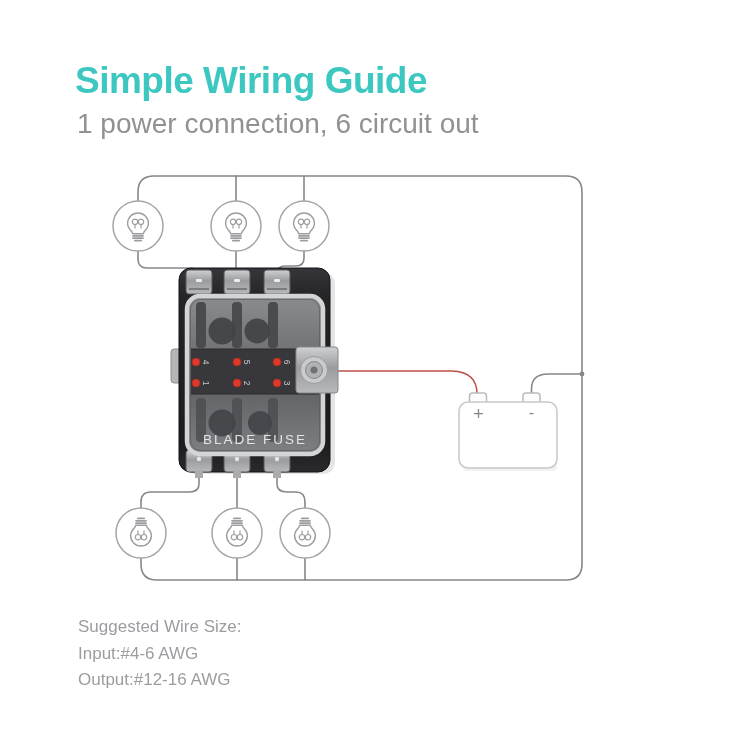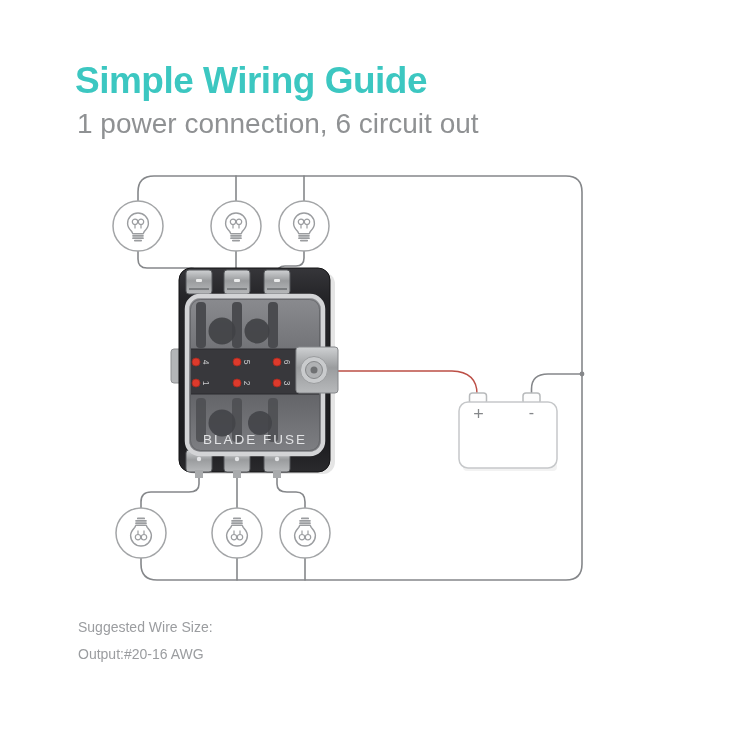--- a/index.html
+++ b/index.html
@@ -9,21 +9,21 @@
   }
   .hdr{position:absolute;left:75px;top:60px;}
   .hdr h1{
     margin:0;font-size:37px;line-height:42px;font-weight:bold;
     letter-spacing:-0.5px;color:#3cc7c1;
   }
   .hdr p{
     margin:8px 0 0 2px;font-size:28px;line-height:28px;font-weight:normal;color:#8f9193;
   }
   .ftr{position:absolute;left:78px;top:614px;color:#9b9da0;}
-  .ftr p{margin:0;font-size:14px;line-height:26.5px;}
+  .ftr p{margin:0;font-size:17px;line-height:26.5px;}
   svg.diagram{position:absolute;left:0;top:0;}
   text{font-family:"Liberation Sans",sans-serif;}
 </style>
 </head>
 <body>
 
 <div class="page">
 
   <div class="hdr">
     <h1>Simple Wiring Guide</h1>
@@ -174,16 +174,17 @@
       <rect x="469.5" y="393" width="17" height="11" rx="3" fill="#fdfdfd" stroke="#b8babc" stroke-width="1.5"></rect>
       <rect x="523" y="393" width="17" height="11" rx="3" fill="#fdfdfd" stroke="#b8babc" stroke-width="1.5"></rect>
       <rect x="459" y="402" width="98" height="66" rx="9" fill="#ffffff" stroke="#c6c8ca" stroke-width="1.5"></rect>
       <text x="478.5" y="420" text-anchor="middle" font-size="18" fill="#85878a">+</text>
       <text x="531.5" y="418" text-anchor="middle" font-size="16" fill="#85878a">-</text>
     </g>
   </svg>
 
   <div class="ftr">
     <p>Suggested Wire Size:</p>
-    <p>Output:#20-16 AWG</p>
+    <p>Input:#4-6 AWG</p>
+    <p>Output:#12-16 AWG</p>
   </div>
 
 </div>
 
 </body></html>

